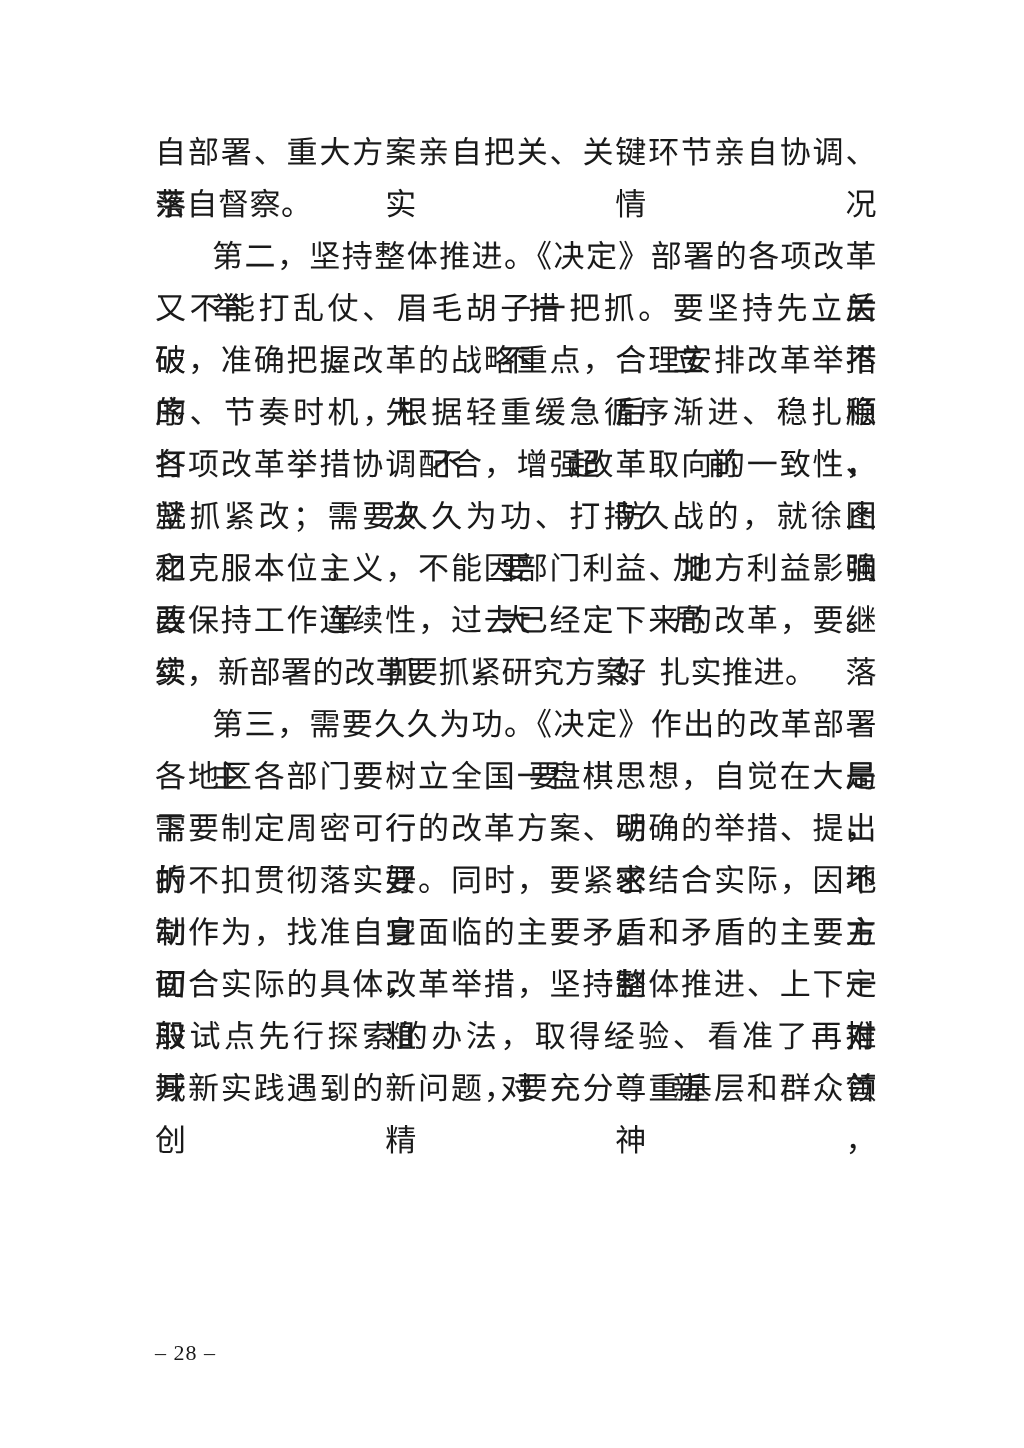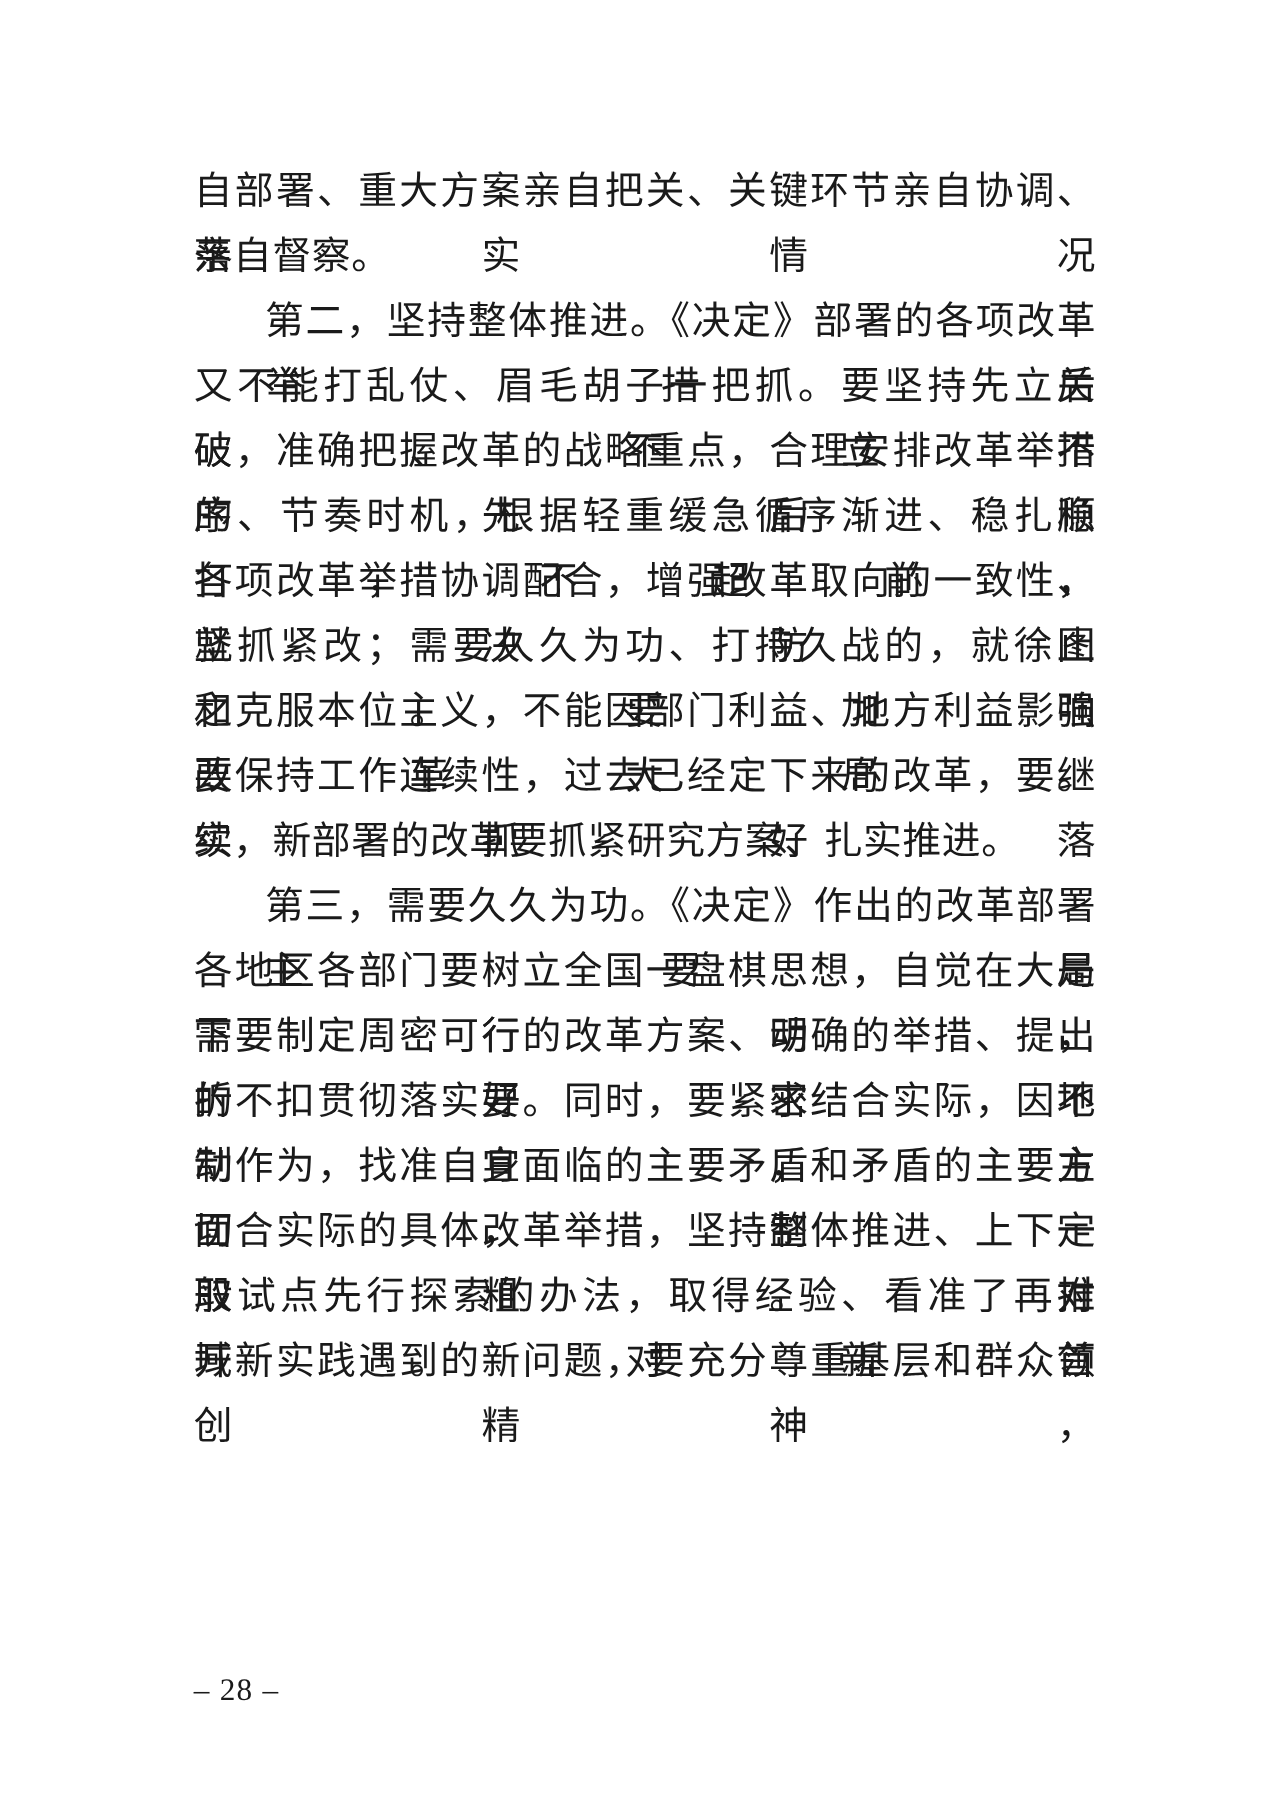--- a/index.html
+++ b/index.html
@@ -37,21 +37,21 @@
   .line.indent {
     padding-left: 57px;
   }
   .lead-bold {
     font-weight: normal;
   }
   .footer {
     position: absolute;
     left: 155px;
     top: 1338px;
-    font-size: 25px;
+    font-size: 22px;
     line-height: 30px;
     letter-spacing: 1px;
     color: #1a1a1a;
   }
 </style>
 </head>
 <body>
 
 <div class="page">
   <div class="text-block" id="text-block">

